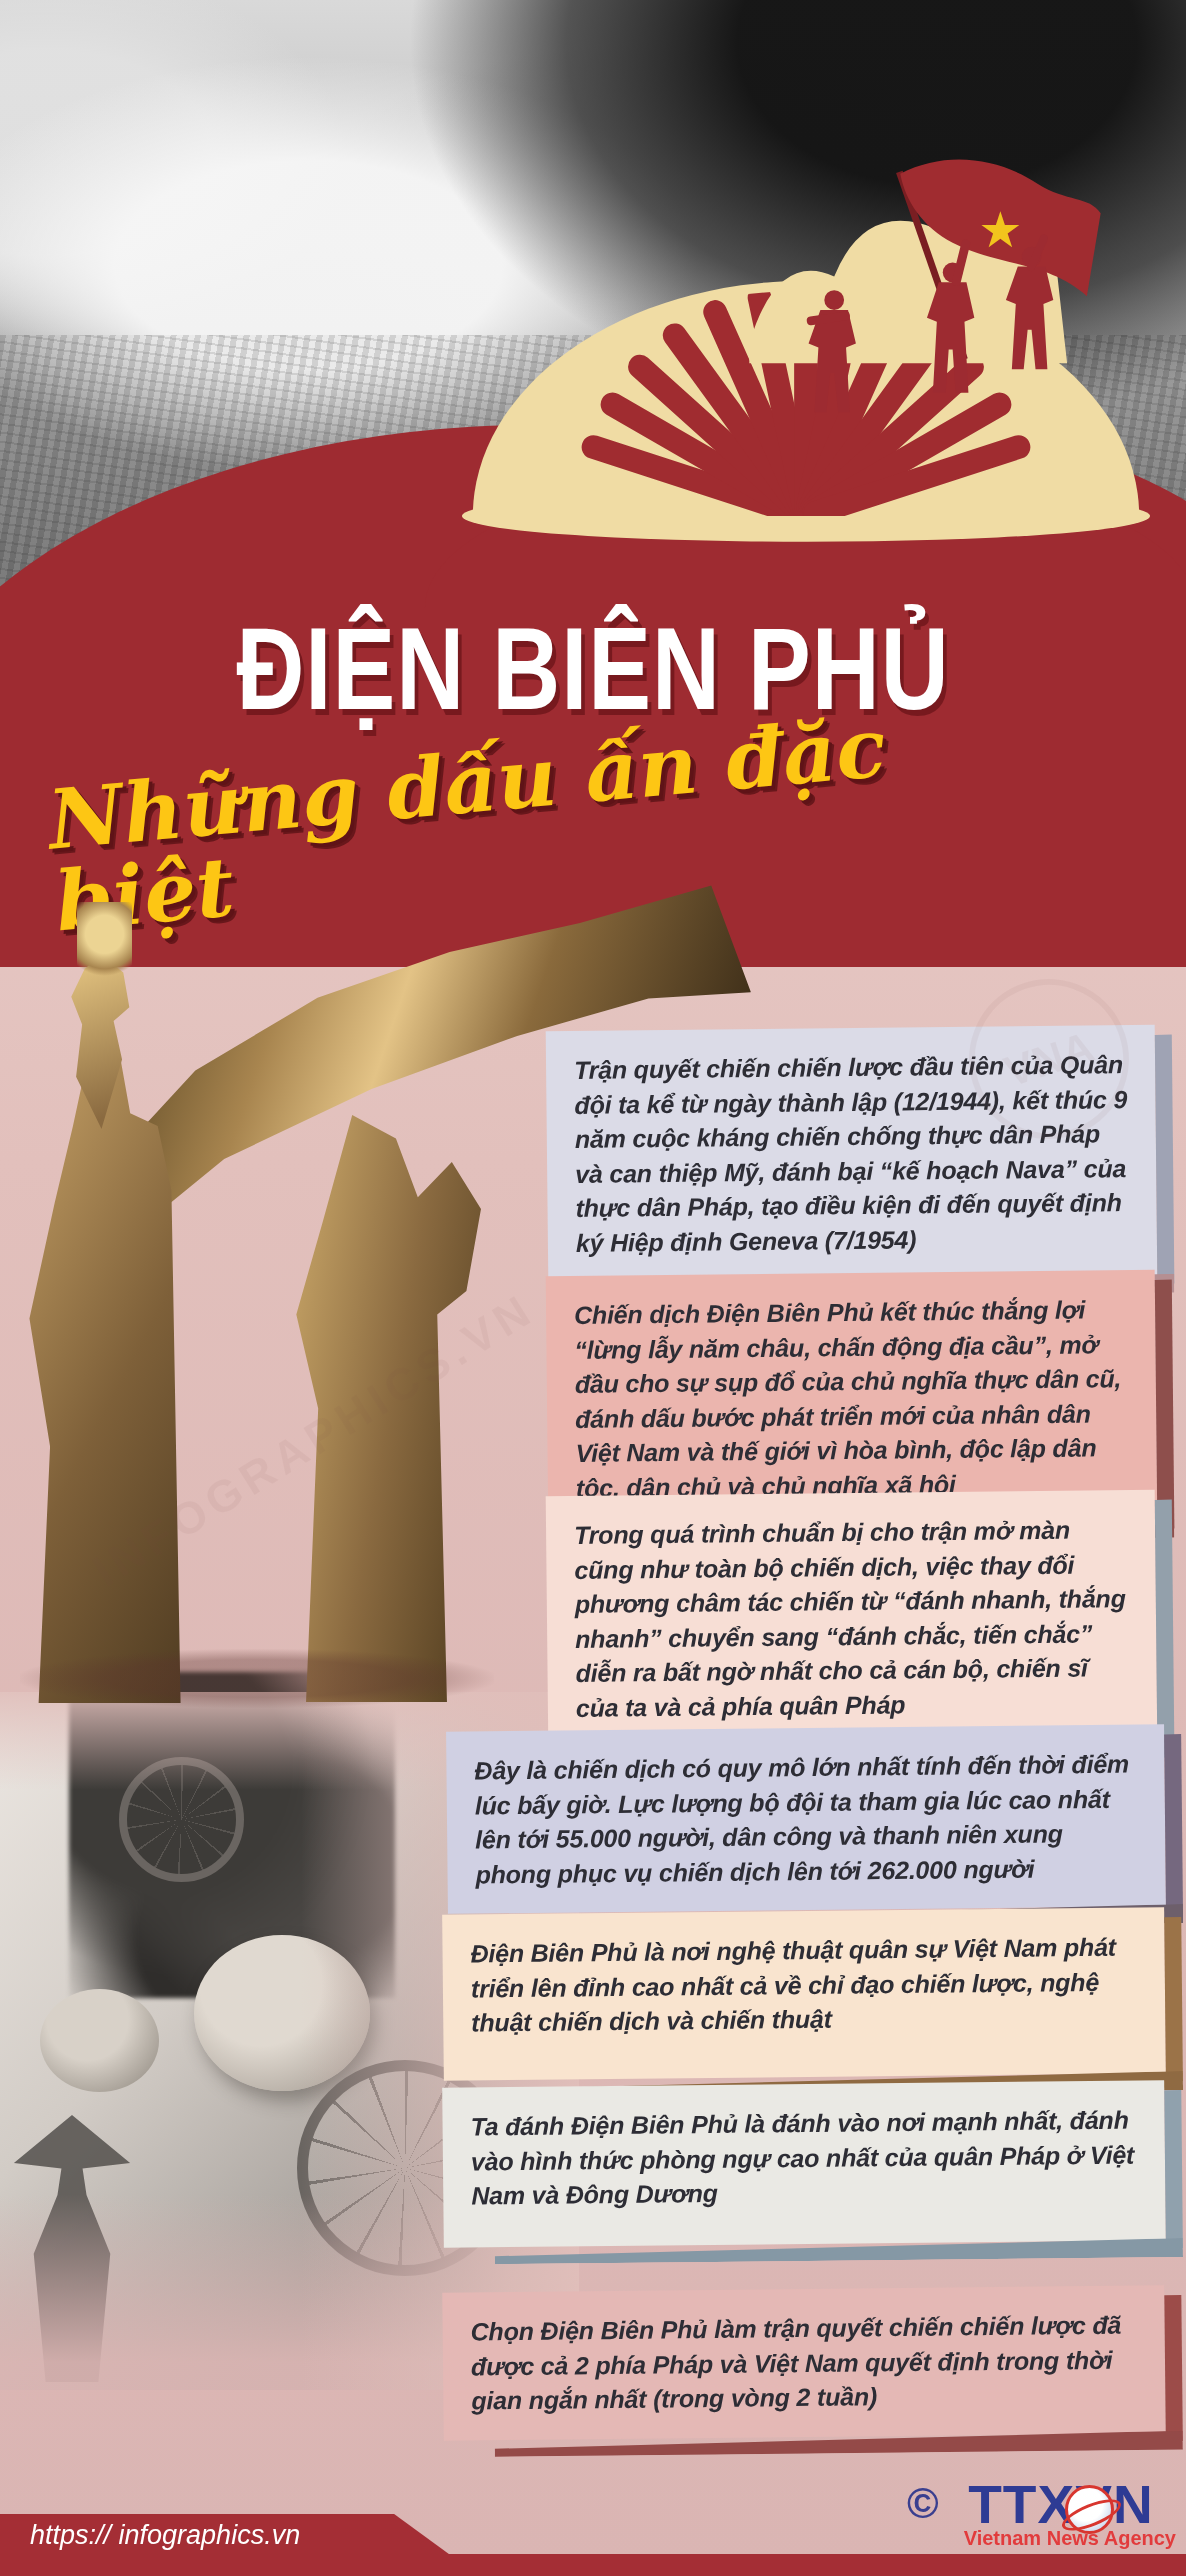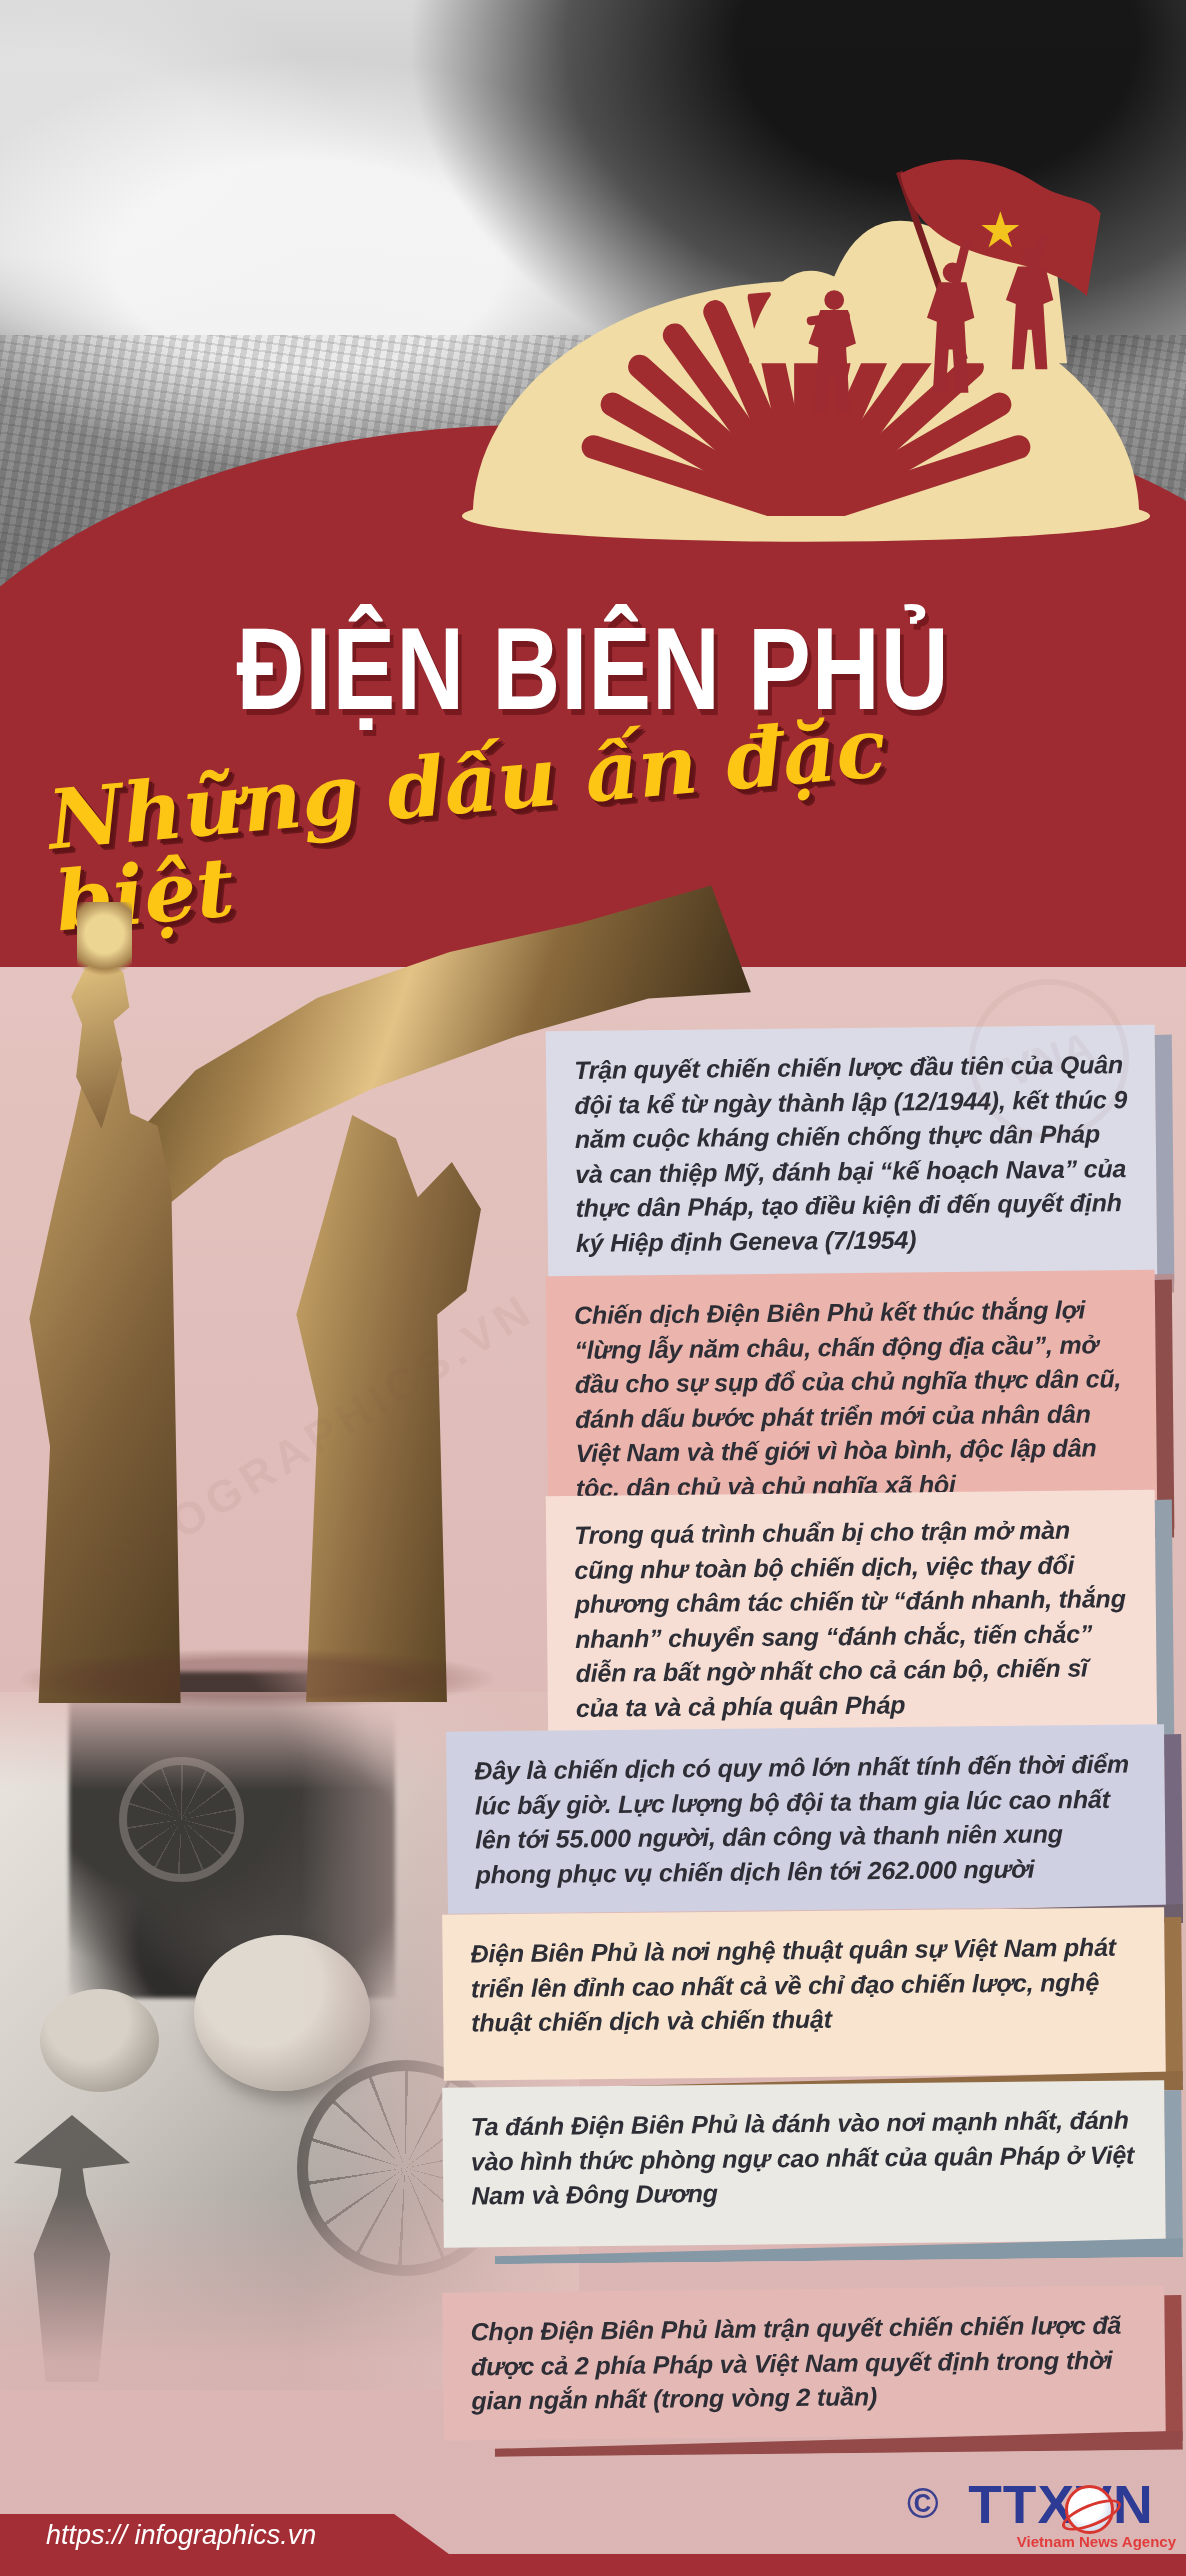--- a/index.html
+++ b/index.html
@@ -94,32 +94,32 @@
 
   
   .wm{position:absolute;color:#7a4a46;opacity:.06;font-weight:700;z-index:6;pointer-events:none;}
   .wm-vna{left:969px;top:979px;width:148px;height:148px;border:6px solid #7a4a46;border-radius:50%;
     display:flex;align-items:center;justify-content:center;font-size:43px;transform:rotate(-18deg);}
   .wm-site{left:59px;top:1414px;font-size:45px;letter-spacing:6px;transform:rotate(-32deg);}
 
   
   .url-tab{position:absolute;left:0;top:2514px;width:453px;height:43px;background:#a42e35;z-index:8;
     clip-path:polygon(0 0,87% 0,100% 100%,0 100%);display:flex;align-items:center;}
-  .url-tab span{color:#ffffff;font-style:italic;font-weight:400;font-size:27px;padding-left:30px;margin-left:16px;}
+  .url-tab span{color:#ffffff;font-style:italic;font-weight:400;font-size:27px;padding-left:30px;}
   .red-bar{position:absolute;left:0;top:2554px;width:1186px;height:22px;background:#a42e35;z-index:8;}
   .logo{position:absolute;left:907px;top:2473px;width:269px;height:77px;z-index:9;}
   .logo .copy{position:absolute;left:0;top:6px;font-size:43px;font-weight:700;color:#3a3f8f;}
   .logo .ttxvn{position:absolute;left:63px;top:0;font-size:54px;font-weight:700;letter-spacing:1px;
     color:#2e3b94;transform:scale(1.02,1.0);}
   .logo .globe{position:absolute;left:158px;top:12px;width:49px;height:49px;border-radius:50%;
     background:radial-gradient(circle at 42% 38%, #ffffff 0 45%, #d8e2f2 70%, #b9c6dd 100%);
     border:3px solid #d8362f;box-sizing:border-box;}
   .logo .globe::before{content:"";position:absolute;left:-8px;top:16px;width:57px;height:16px;
     border:3px solid #d8362f;border-radius:50%;transform:rotate(-22deg);}
-  .logo .agency{position:absolute;right:0;bottom:0;font-size:15px;font-weight:700;color:#e23b3c;}
+  .logo .agency{position:absolute;right:0;bottom:0;font-size:20px;font-weight:700;color:#e23b3c;}
 </style>
 </head>
 <body>
 
 <div class="canvas">
 
   <div class="header">
     <div class="photo-top">
       <div class="photo-field"></div>
     </div>

